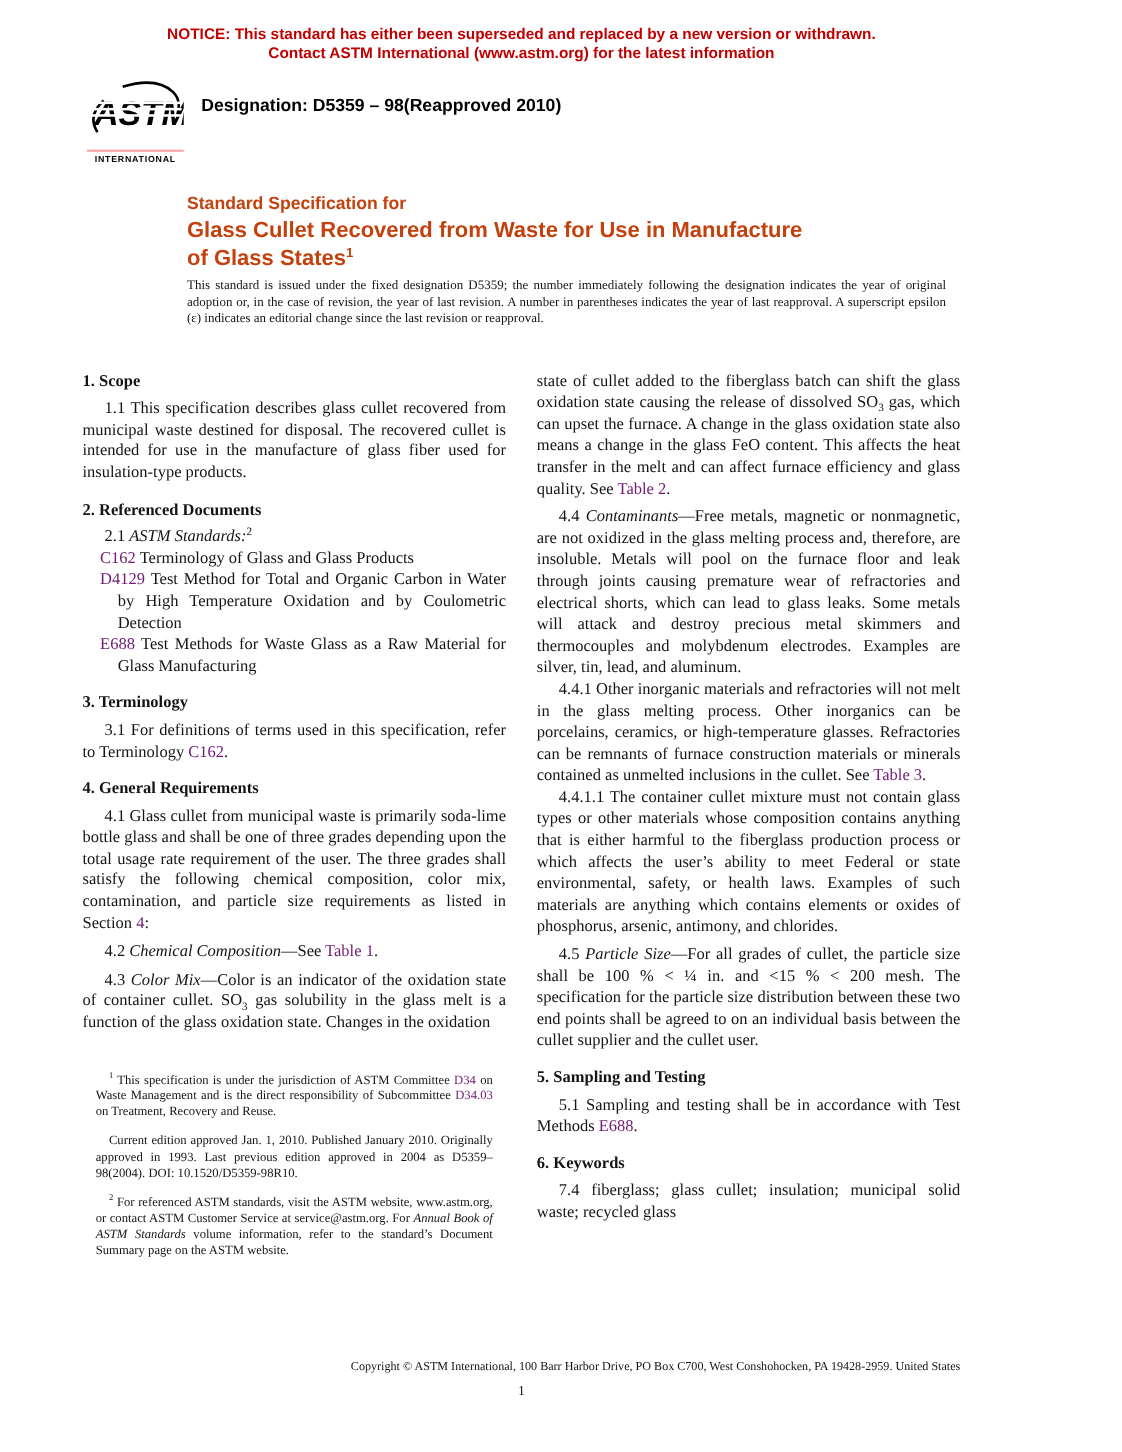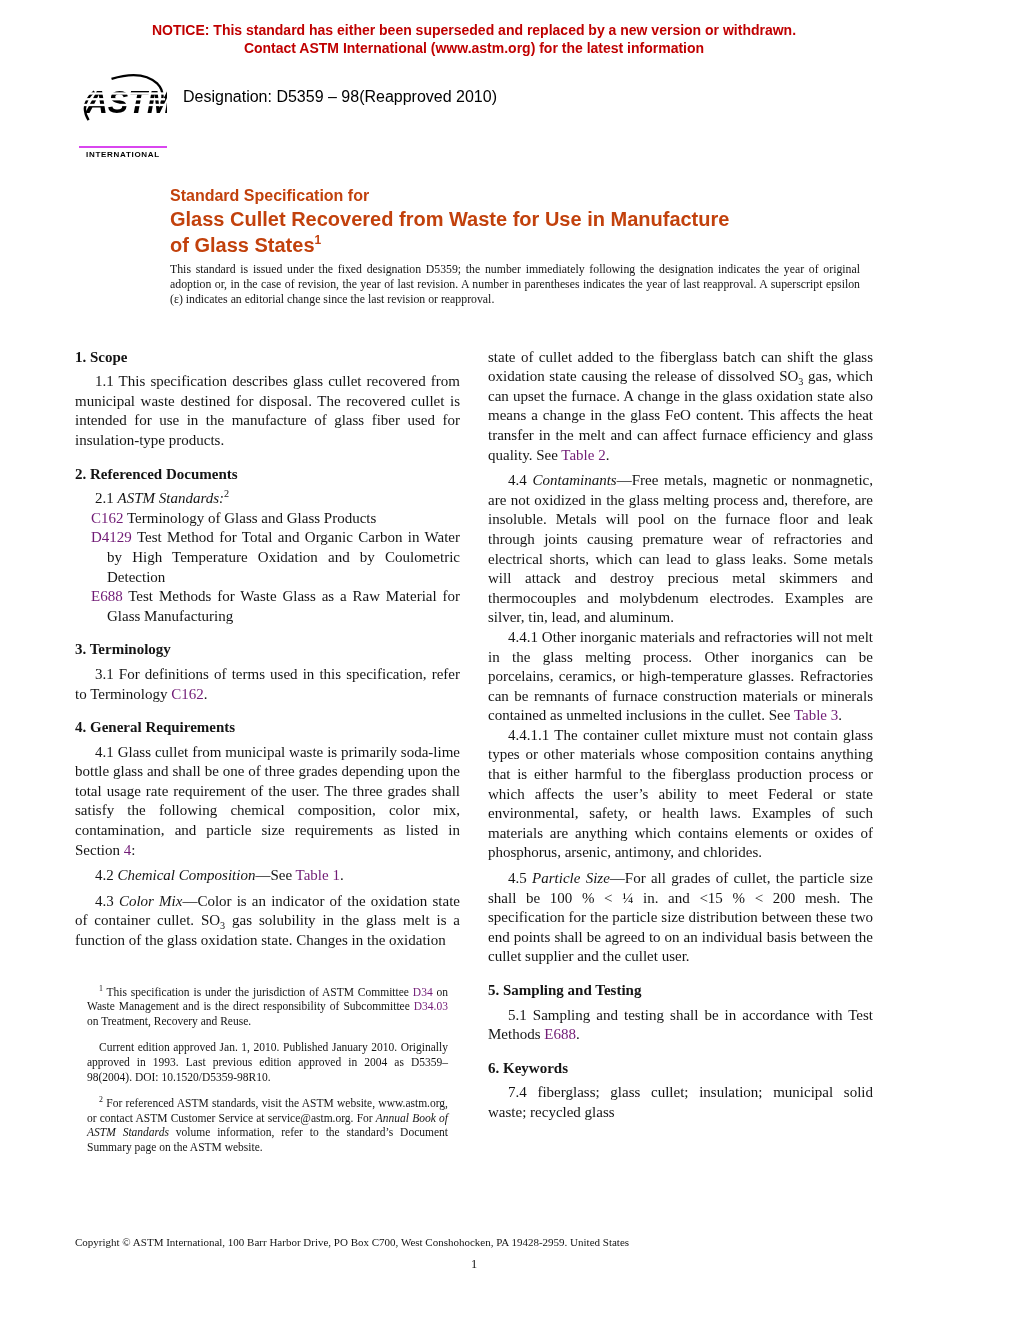--- a/index.html
+++ b/index.html
@@ -10,25 +10,25 @@
     padding: 22px 75px 0 75px; overflow: hidden;
   }
   .notice {
     text-align: center; font-family: "Liberation Sans", sans-serif;
     font-weight: bold; font-size: 14px; line-height: 17.5px; color: #c00000;
   }
   .header-row { display: flex; margin-top: 15px; }
   .logo { width: 88px; margin-left: 4px; text-align: center; flex: 0 0 auto; }
   .logo-sub {
     font-family: "Liberation Sans", sans-serif; font-weight: bold;
-    font-size: 8px; letter-spacing: 0.7px; border-top: 2px solid #d946ef;
-    padding-top: 2px; margin-top: 14px; color: #000;
+    font-size: 8px; letter-spacing: 0.7px; border-top: 2px solid #fca5a5;
+    padding-top: 2px; margin-top: 3px; color: #000;
   }
   .designation {
-    font-family: "Liberation Sans", sans-serif; font-weight: normal;
+    font-family: "Liberation Sans", sans-serif; font-weight: bold;
     font-size: 16px; margin-left: 16px; margin-top: 16px; color: #000;
   }
   .title-block {
     margin: 26px 0 0 95px; font-family: "Liberation Sans", sans-serif;
     font-weight: bold; color: #c2410c;
   }
   .title-kicker { font-size: 16px; line-height: 21px; }
   .title-main { font-size: 20px; line-height: 26px; }
   .title-sup { font-size: 12px; line-height: 0; }
   .intro {
@@ -42,21 +42,21 @@
   .bp { margin: 0; }
   .bp.ind { text-indent: 20px; }
   .bp.sp { margin-top: 6px; }
   .ref { margin: 0; padding-left: 32px; text-indent: -16px; }
   .doc-link { color: #701a75; }
   .em { font-style: italic; }
   sup, sub { line-height: 0; font-size: 68%; }
   .footnotes { margin-top: 34px; font-size: 11.5px; line-height: 14.6px; text-align: justify; }
   .fn { margin: 12px; text-indent: 12px; }
   .footer { position: absolute; left: 75px; right: 75px; top: 1236px; }
-  .copyright { font-size: 11px; }
+  .copyright { font-size: 11px; text-align: right; }
   .page-num { text-align: center; margin-top: 9px; font-size: 12.5px; }
 </style>
 </head>
 <body>
 
 <div class="page">
 
   <div class="notice">
     <div class="notice-line">NOTICE: This standard has either been superseded and replaced by a new version or withdrawn.</div>
     <div class="notice-line">Contact ASTM International (www.astm.org) for the latest information</div>

